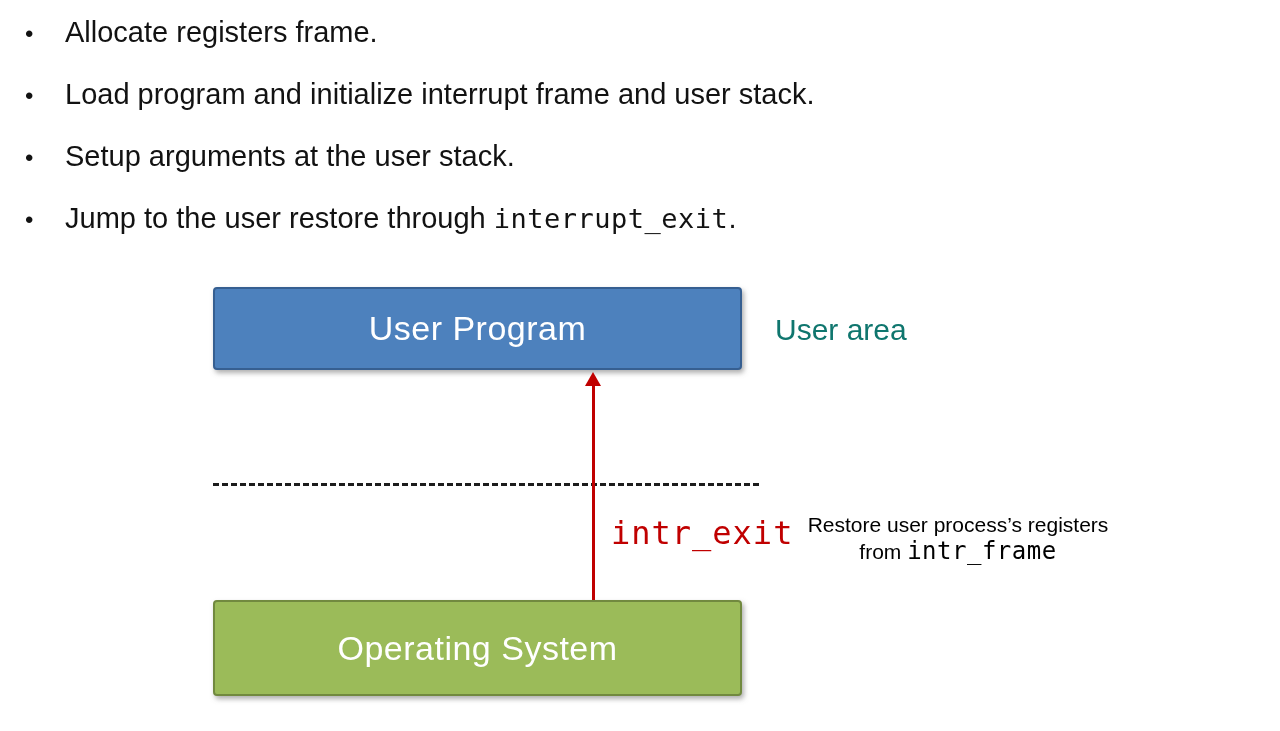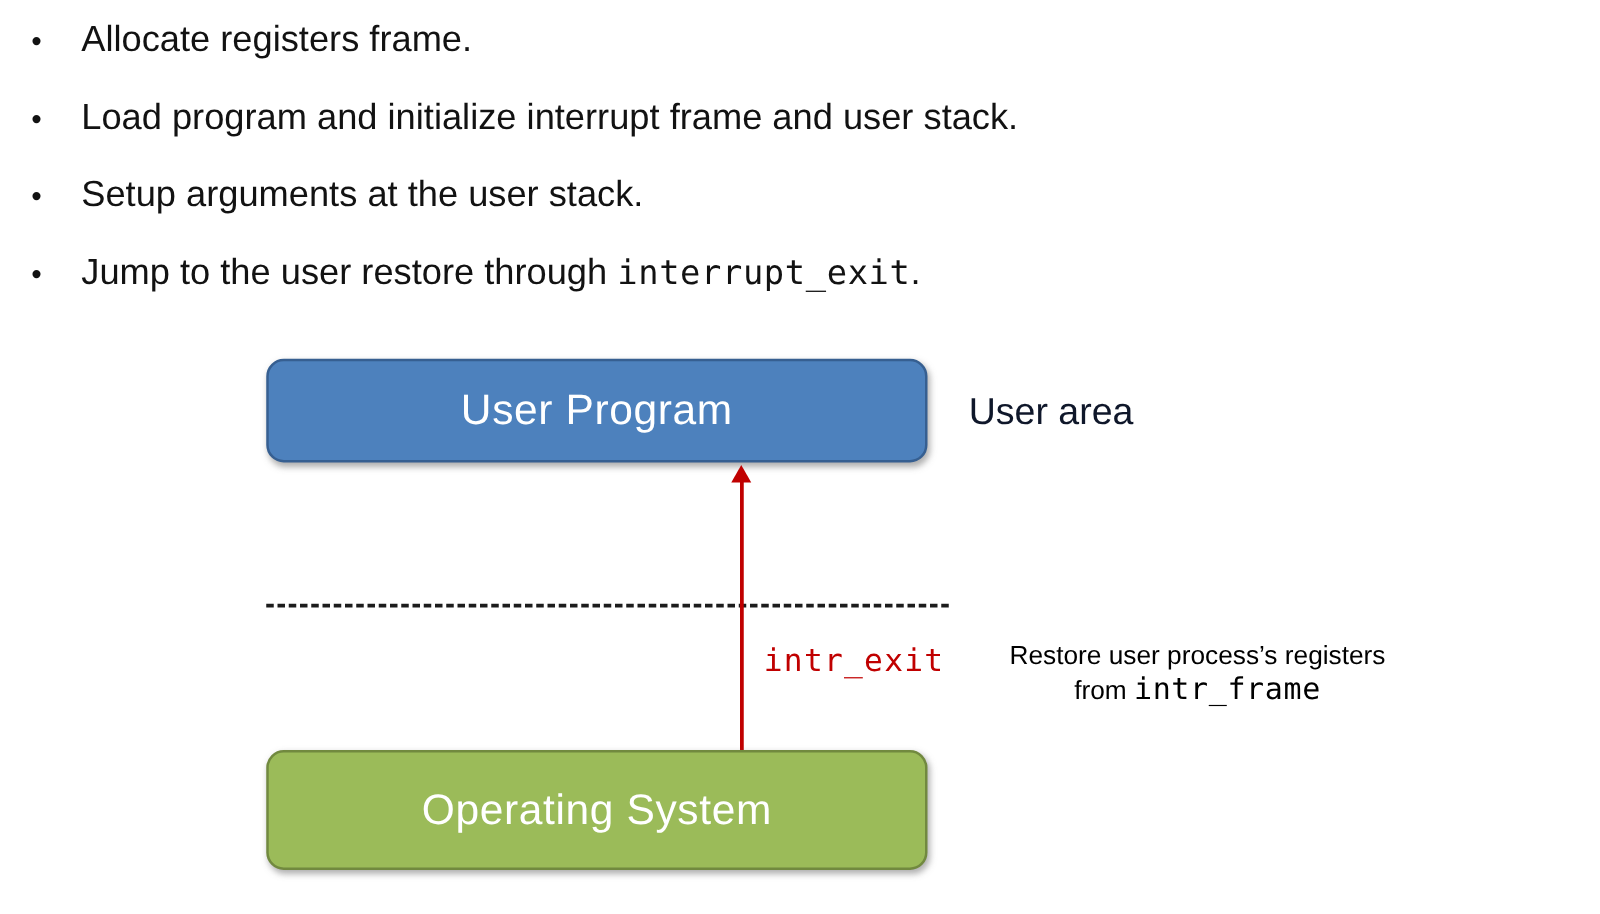--- a/index.html
+++ b/index.html
@@ -46,21 +46,21 @@
     font-size: 27px;
     letter-spacing: 0.5px;
     text-align: center;
   }
 
   
   .box {
     position: absolute;
     left: 213px;
     width: 529px;
-    border-radius: 14px;
+    border-radius: 4px;
     border: 2px solid;
     box-sizing: border-box;
     display: flex;
     align-items: center;
     justify-content: center;
     color: #ffffff;
     font-size: 34px;
     letter-spacing: 0.5px;
     box-shadow: 2px 3px 5px rgba(110,110,110,0.55);
   }
@@ -74,21 +74,21 @@
     top: 600px;
     height: 96px;
     background: var(--os_box_fill, #9bbb59);
     border-color: var(--os_box_border, #71893f);
   }
 
   
   .area-label {
     position: absolute;
     font-size: 30px;
-    color: #0f172a;
+    color: #0f766e;
     white-space: nowrap;
   }
   .area-label.user { left: 775px; top: 313px; }
   .area-label.kernel { left: 777px; top: 628px; }
 
   
   .divider {
     position: absolute;
     left: 213px;
     top: 483px;
@@ -114,21 +114,21 @@
     height: 0;
     border-left: 8px solid transparent;
     border-right: 8px solid transparent;
     border-bottom: 14px solid var(--arrow_red, #c00000);
   }
   .arrow-label {
     position: absolute;
     left: 611px;
     top: 514px;
     font-family: "DejaVu Sans Mono", "Liberation Mono", monospace;
-    font-size: 25px;
+    font-size: 32px;
     letter-spacing: 1px;
     color: var(--arrow_red, #c00000);
     white-space: nowrap;
   }
 
   
   .note-restore {
     position: absolute;
     left: 832px;
     top: 406px;

